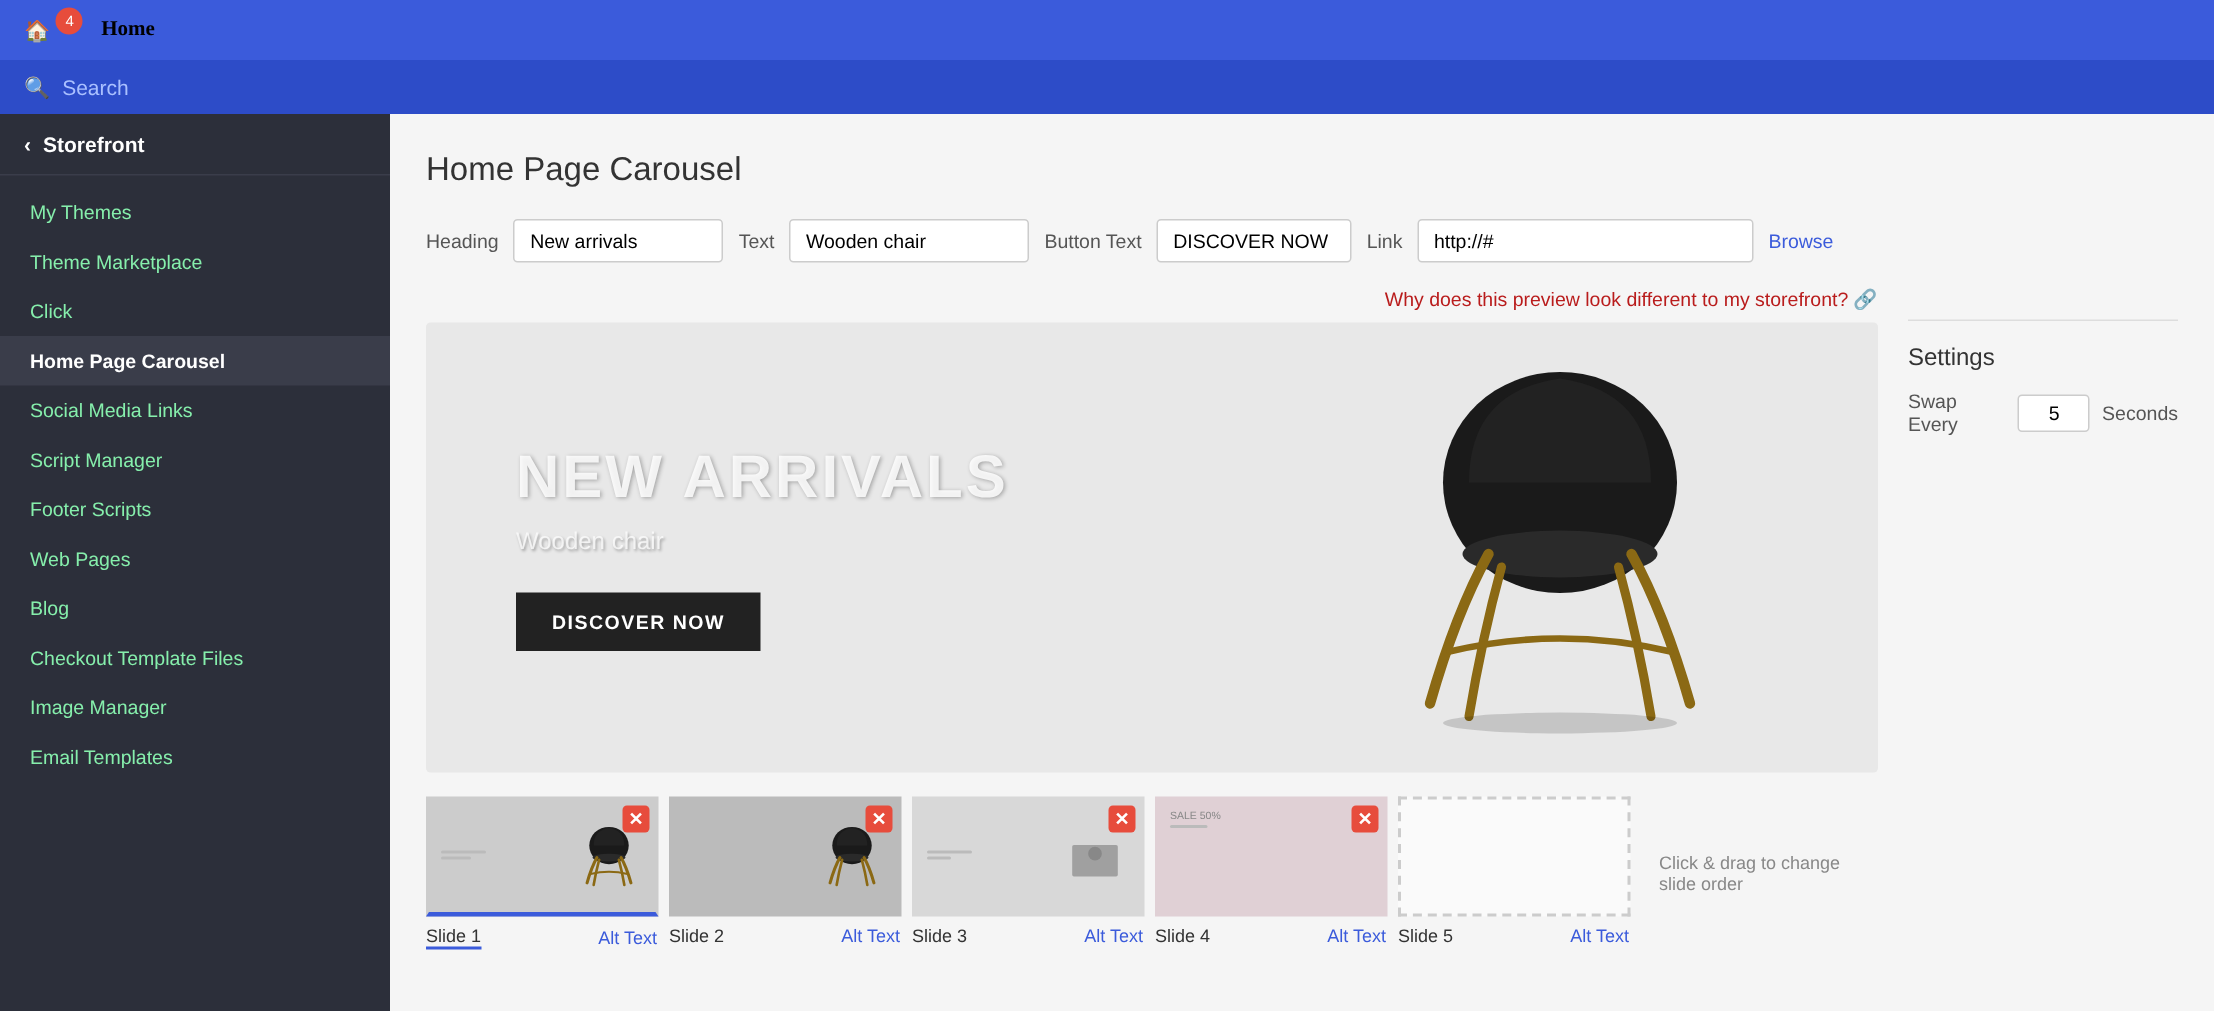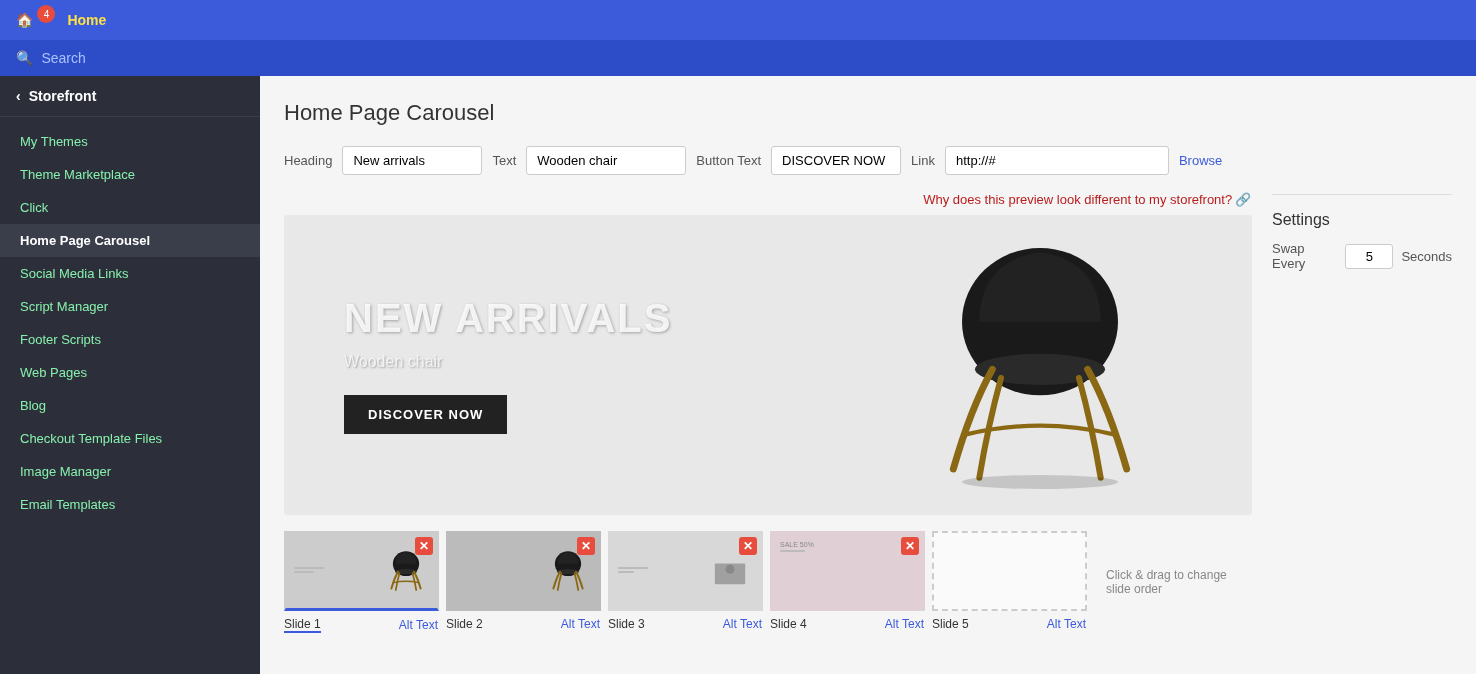--- a/index.html
+++ b/index.html
@@ -183,21 +183,21 @@
       flex-shrink: 0;
       padding-left: 20px;
     }
     .settings-title {
       font-size: 16px;
       color: #333;
       font-weight: normal;
       margin-bottom: 12px;
       border-top: 1px solid #ddd;
       padding-top: 16px;
-      margin-top: 3px;
+      margin-top: 22px;
     }
     .swap-row {
       display: flex;
       align-items: center;
       gap: 8px;
       font-size: 13px;
       color: #555;
     }
     .swap-input {
       border: 1px solid #ccc;
@@ -307,21 +307,21 @@
       margin-left: 12px;
       align-self: center;
     }
   </style>
 </head>
 <body>
 
 <div class="top-bar">
   <span>🏠</span>
   <span class="notification-badge">4</span>
-  <span style="color:#fde047;font-weight:bold;">Home</span>
+  <span style="color:#000000;font-weight:bold;font-family:Liberation Serif, serif;">Home</span>
 </div>
 
 <div class="search-bar">
   <span style="color:#aac0ff;">🔍</span>
   <span style="color:#aac0ff;">Search</span>
 </div>
 
 <div class="main-layout">
 
   <div class="sidebar">

